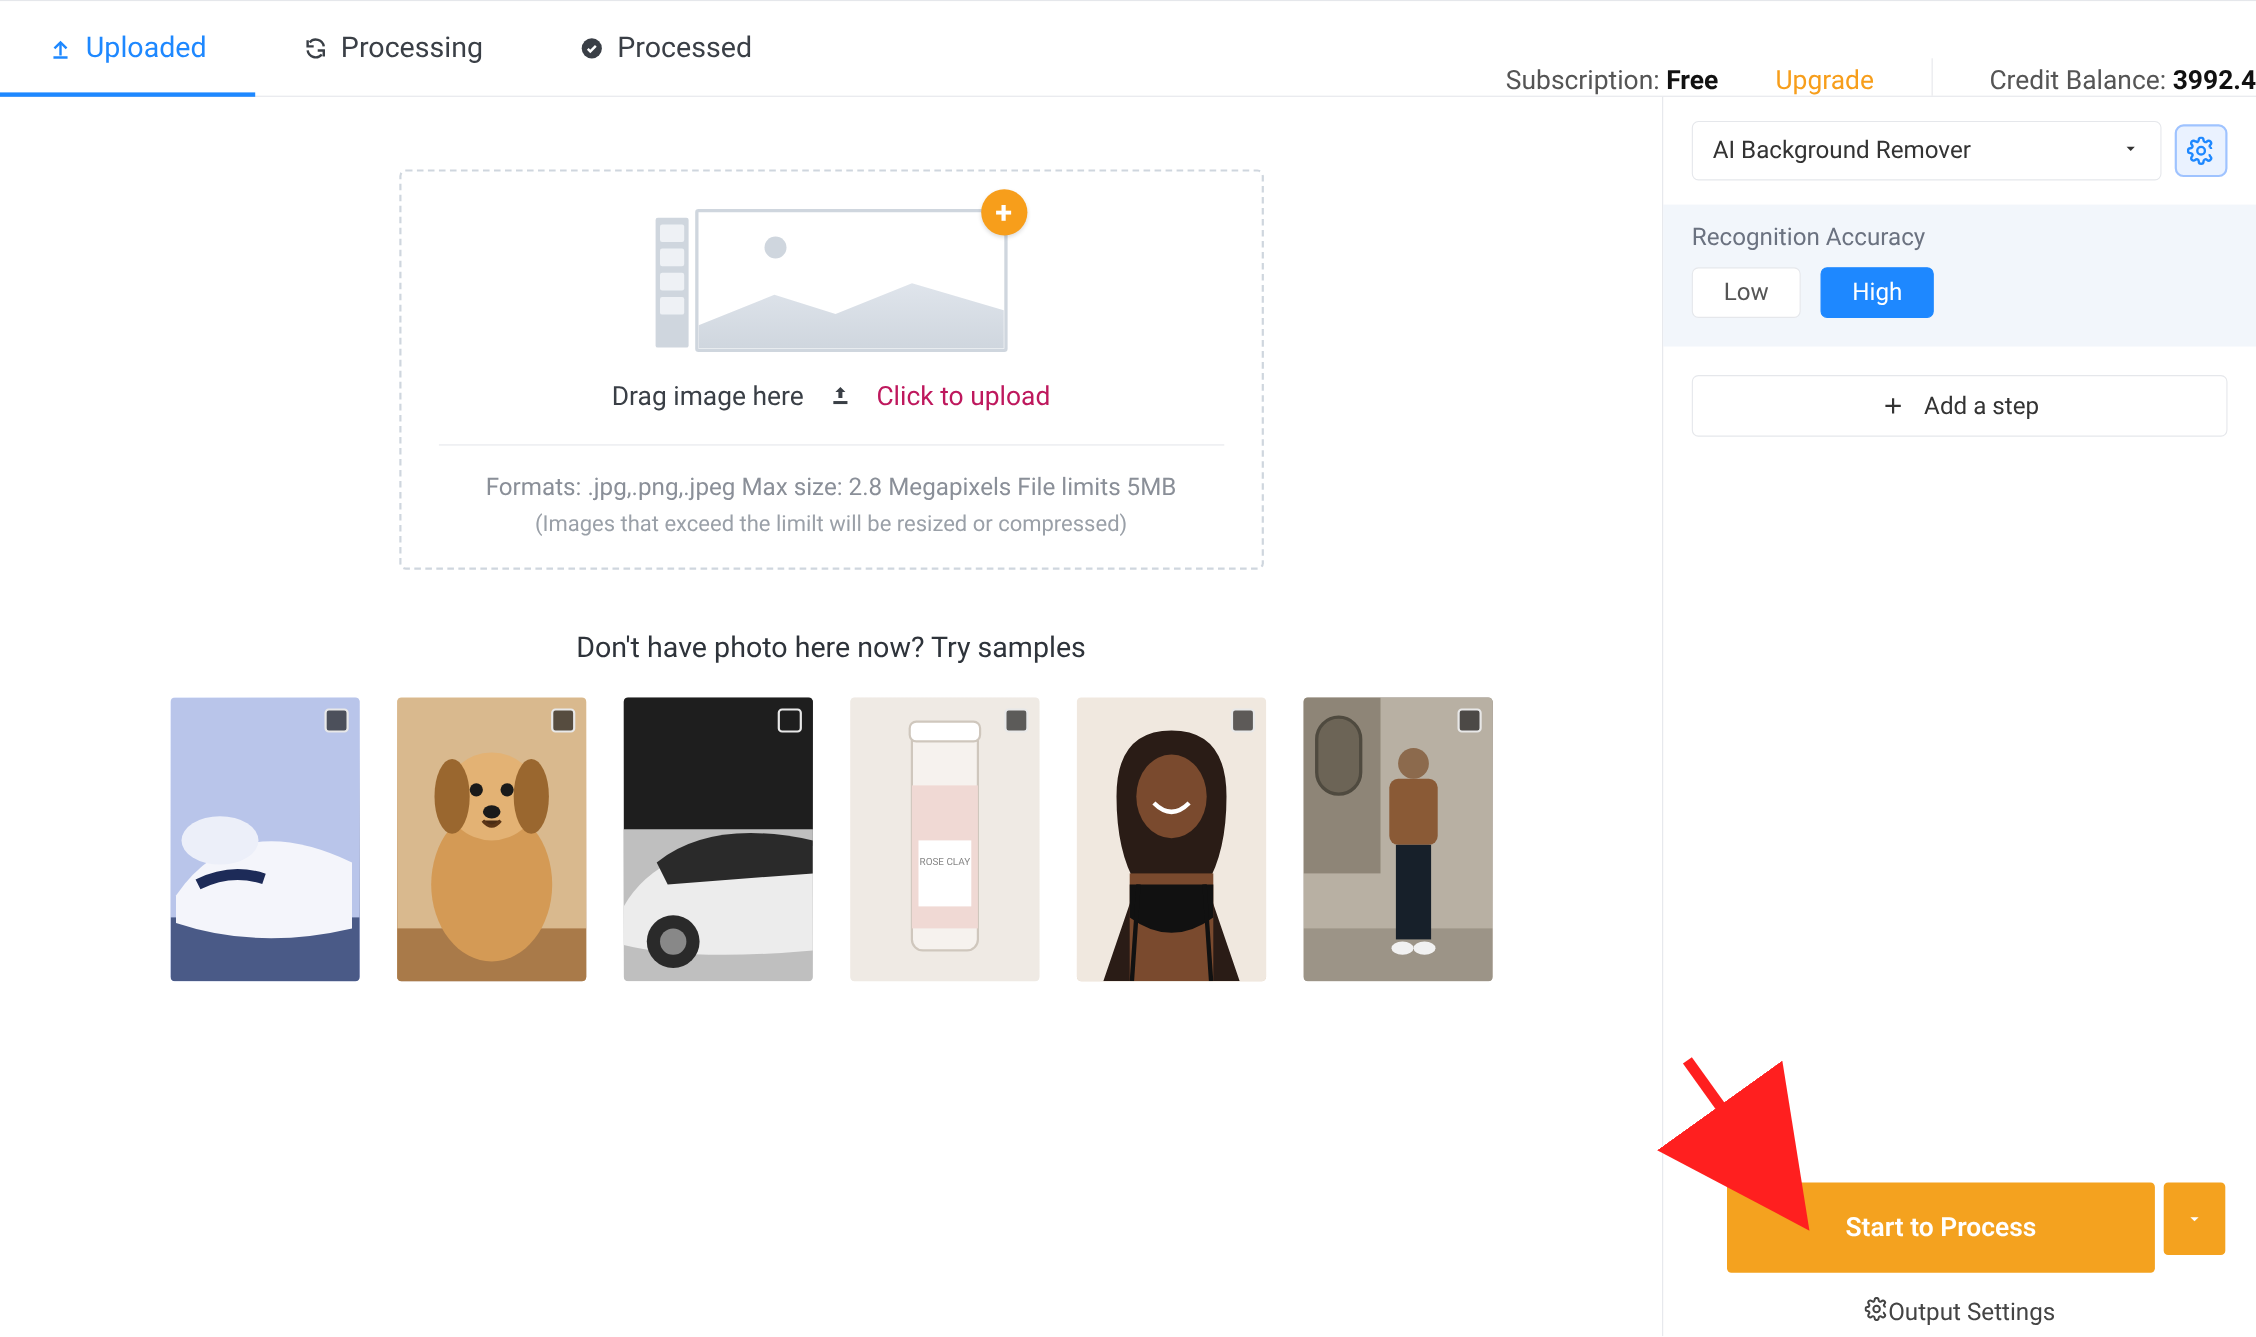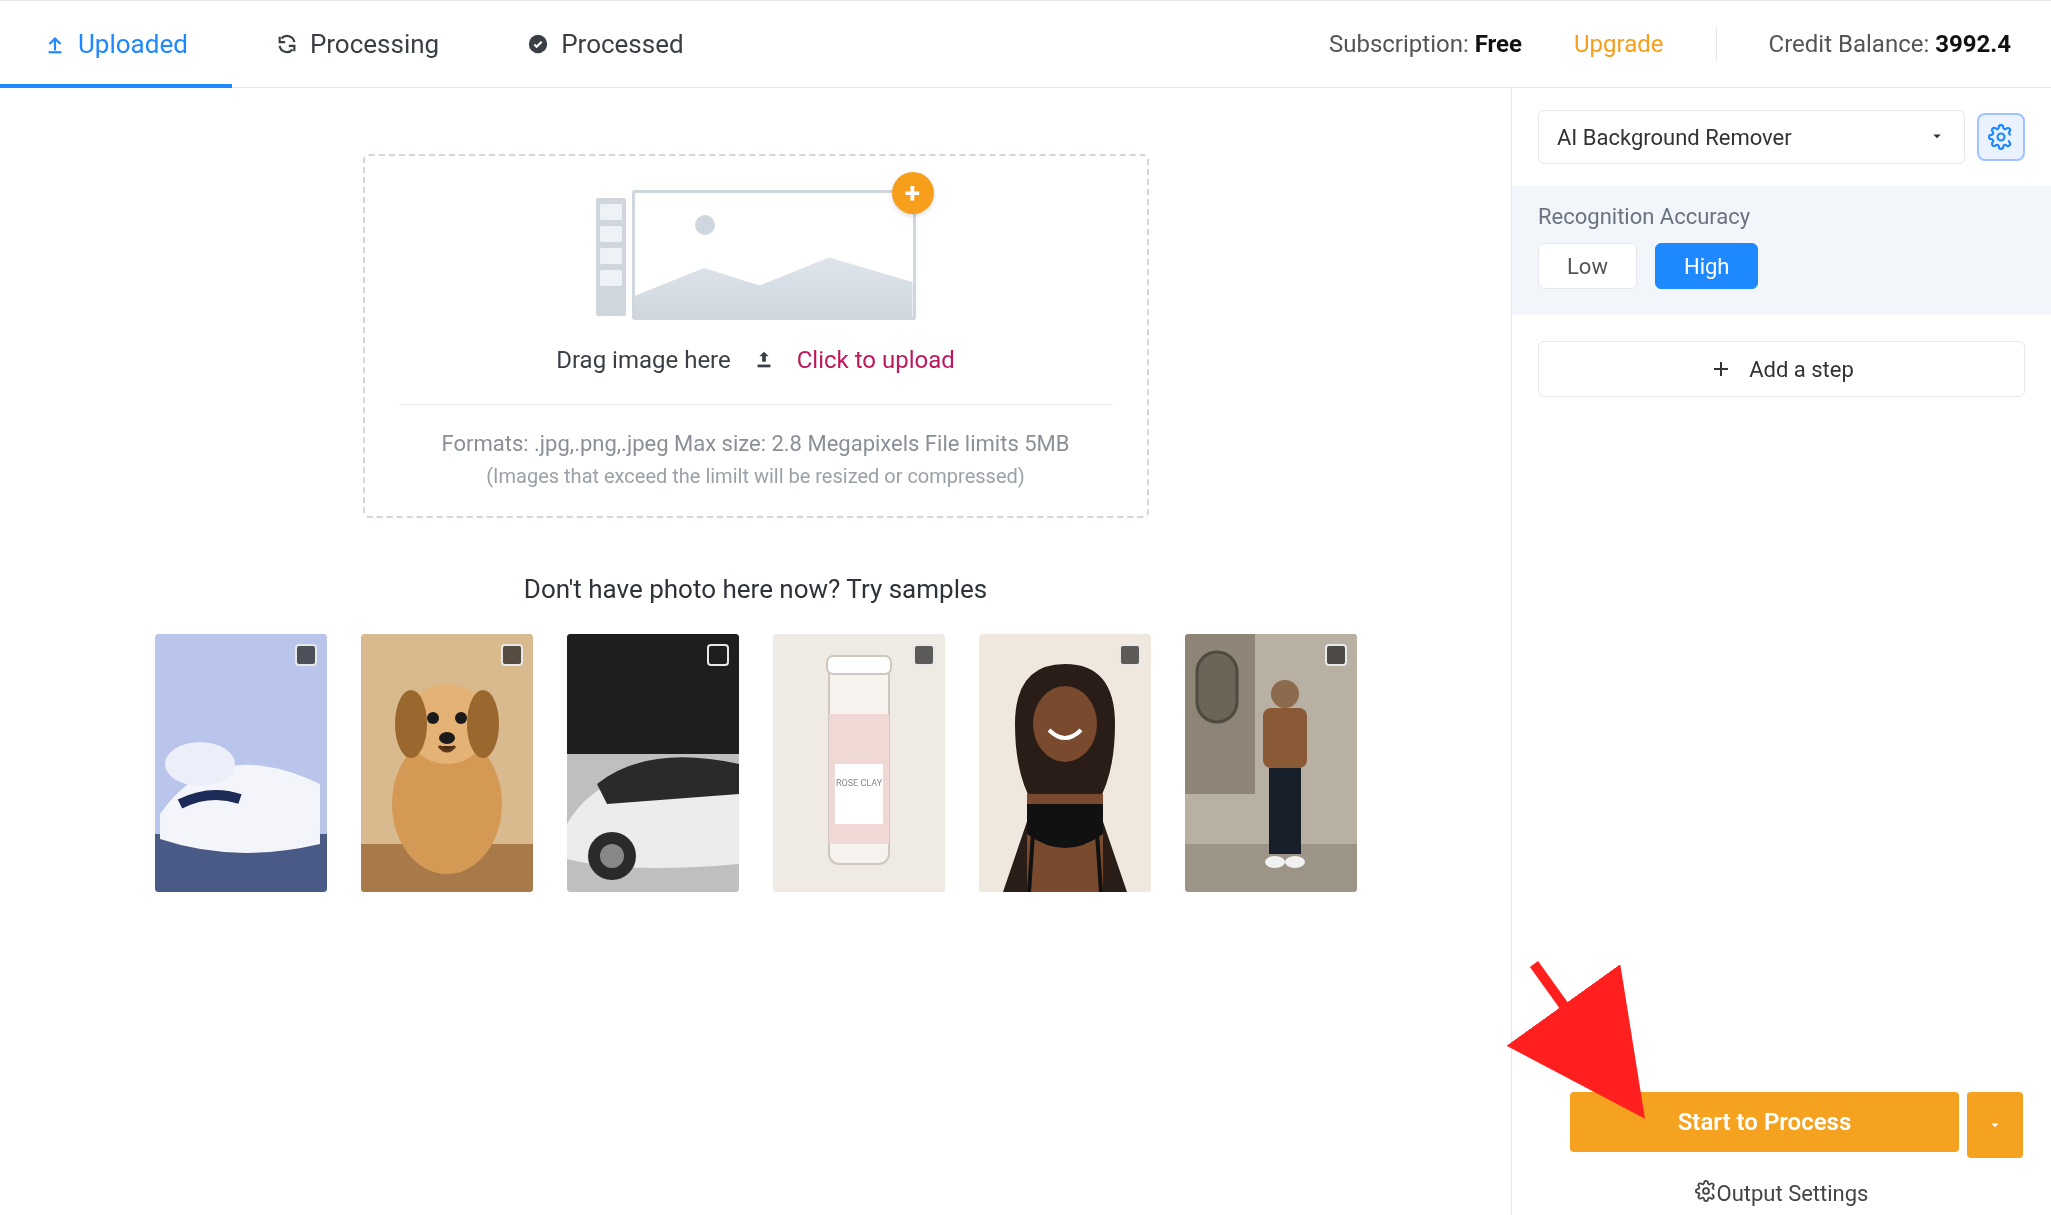--- a/index.html
+++ b/index.html
@@ -40,21 +40,21 @@
     display:flex;align-items:center;gap:12px;
     padding:10px 44px; font-size:26px; color:#3a3f46;
     cursor:pointer; position:relative;
   }
   .tab.active{color:var(--blue)}
   .tab.active::after{
     content:"";position:absolute;left:0;right:0;bottom:-1px;height:4px;background:var(--blue);
   }
   .tab .ico{width:22px;height:22px;display:inline-flex;align-items:center;justify-content:center}
   .tab .ico svg{width:22px;height:22px}
-  .top-right{margin-left:auto;display:flex;align-items:center;gap:52px;padding-right:40px;font-size:24px;color:#555}
+  .top-right{margin-left:auto;display:flex;align-items:flex-end;gap:52px;font-size:24px;color:#555}
   .top-right .sep{width:1px;height:34px;background:var(--border)}
   .upgrade{color:var(--orange);font-size:24px;cursor:pointer}
   .bold{color:#111;font-weight:700}
 
   
   .main{display:flex;height:calc(100% - 88px)}
   .center{flex:1;position:relative;padding-top:66px}
   .right{
     width:540px;flex-shrink:0;border-left:1px solid var(--border);
     display:flex;flex-direction:column;position:relative;
@@ -139,21 +139,21 @@
   .segbtn.active{background:var(--blue);border-color:var(--blue);color:#fff}
   .addstep{
     margin:26px;border:1px solid var(--border);border-radius:6px;height:56px;
     display:flex;align-items:center;justify-content:center;gap:16px;font-size:22px;color:#333;cursor:pointer;
   }
   .addstep svg{width:24px;height:24px}
 
   .right-footer{margin-top:auto;padding:0 28px 0}
   .process-row{display:flex;gap:8px;margin-bottom:22px}
   .process-btn{
-    flex:1;height:60px;border-radius:4px;background:var(--orange-btn);color:#fff;font-size:24px;font-weight:600;
+    flex:1;height:82px;border-radius:4px;background:var(--orange-btn);color:#fff;font-size:24px;font-weight:600;
     display:flex;align-items:center;justify-content:center;cursor:pointer;margin-left:30px;
   }
   .process-more{width:56px;height:66px;border-radius:4px;background:var(--orange-btn);display:flex;align-items:center;justify-content:center;cursor:pointer}
   .process-more svg{width:18px;height:18px;color:#fff}
   .outset{display:flex;align-items:center;justify-content:center;color:#444;font-size:22px;cursor:pointer;padding-bottom:8px}
   .outset svg{width:22px;height:22px}
 
   
   .arrow{position:absolute;pointer-events:none}
   .arrow svg{overflow:visible}

